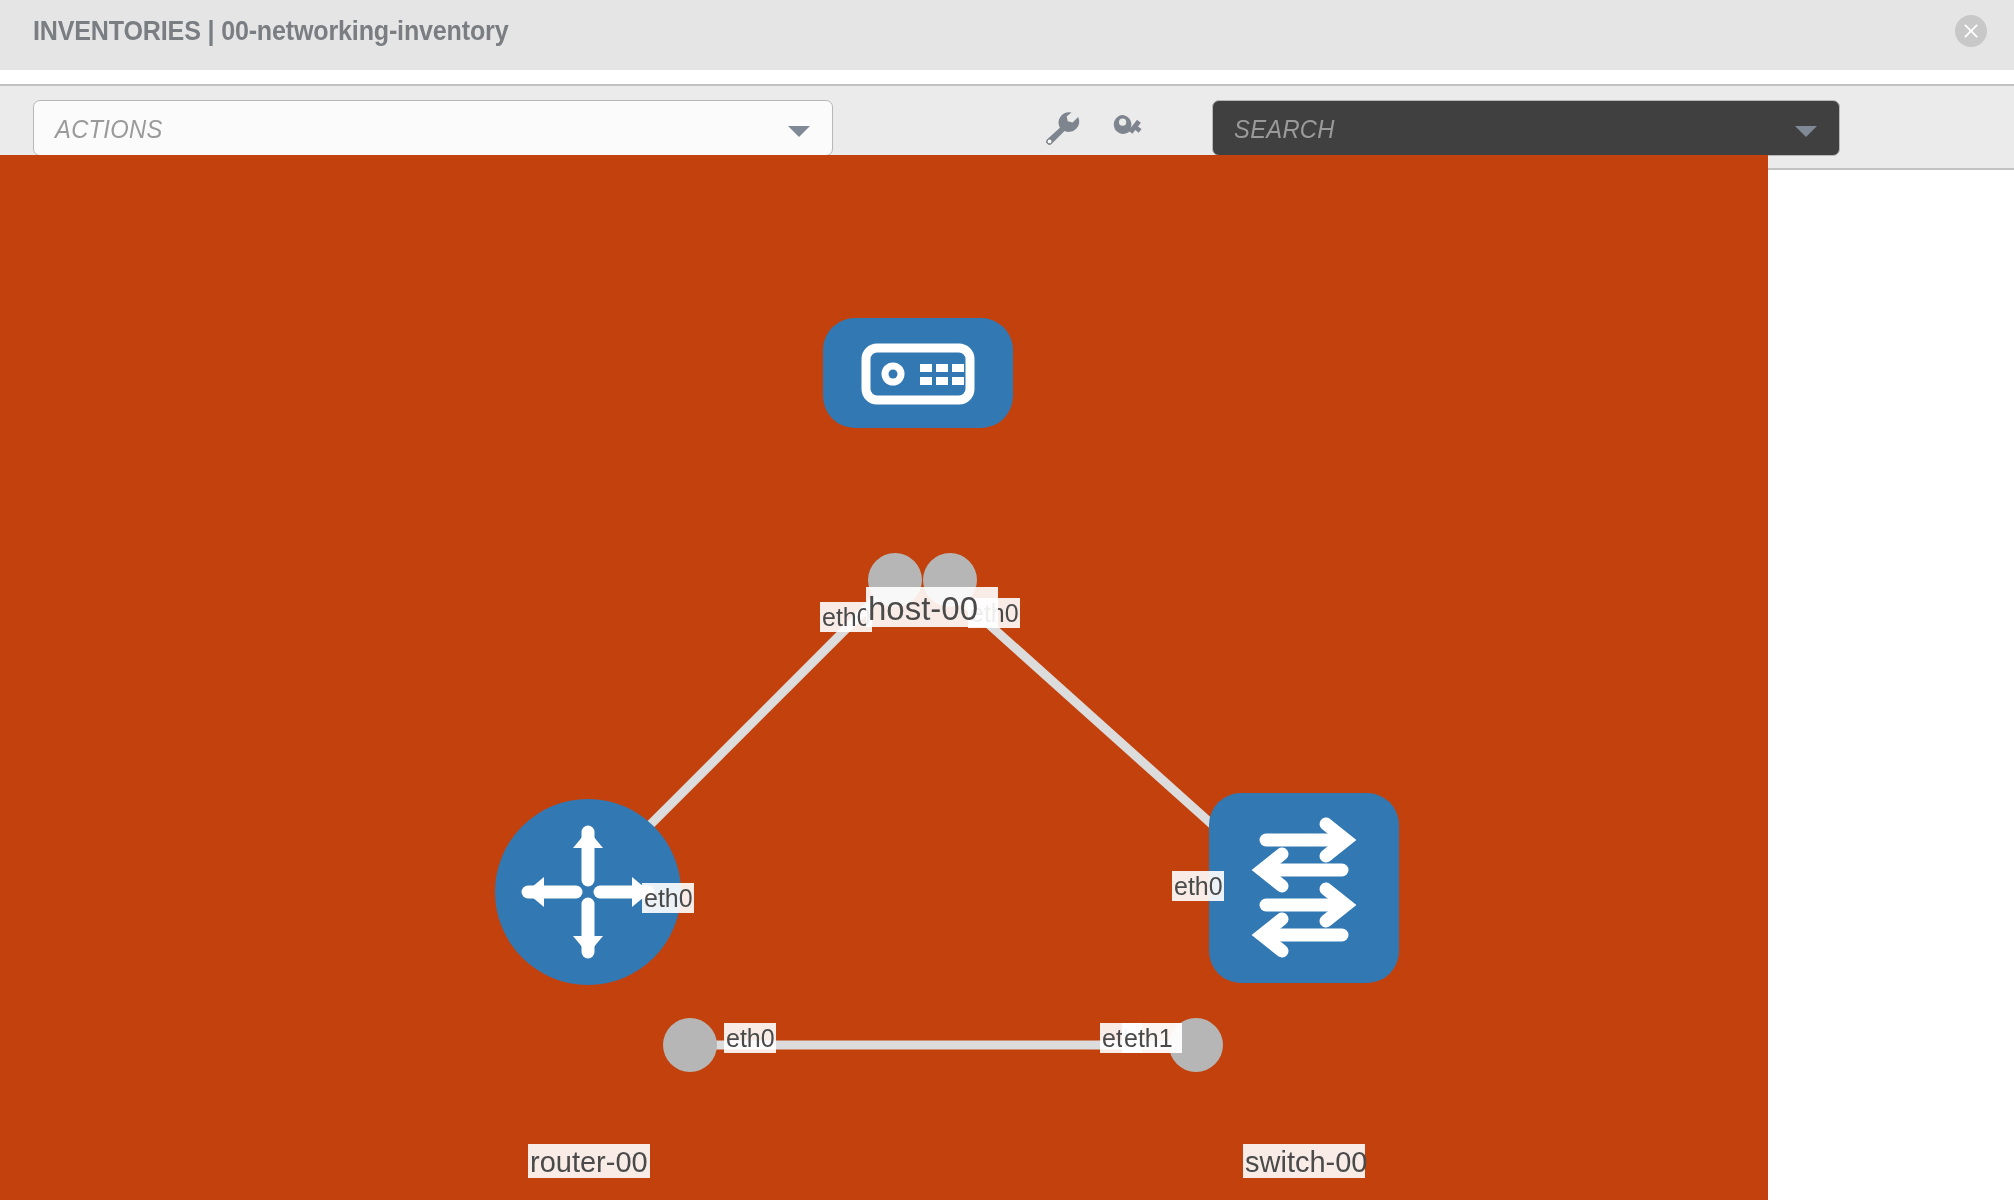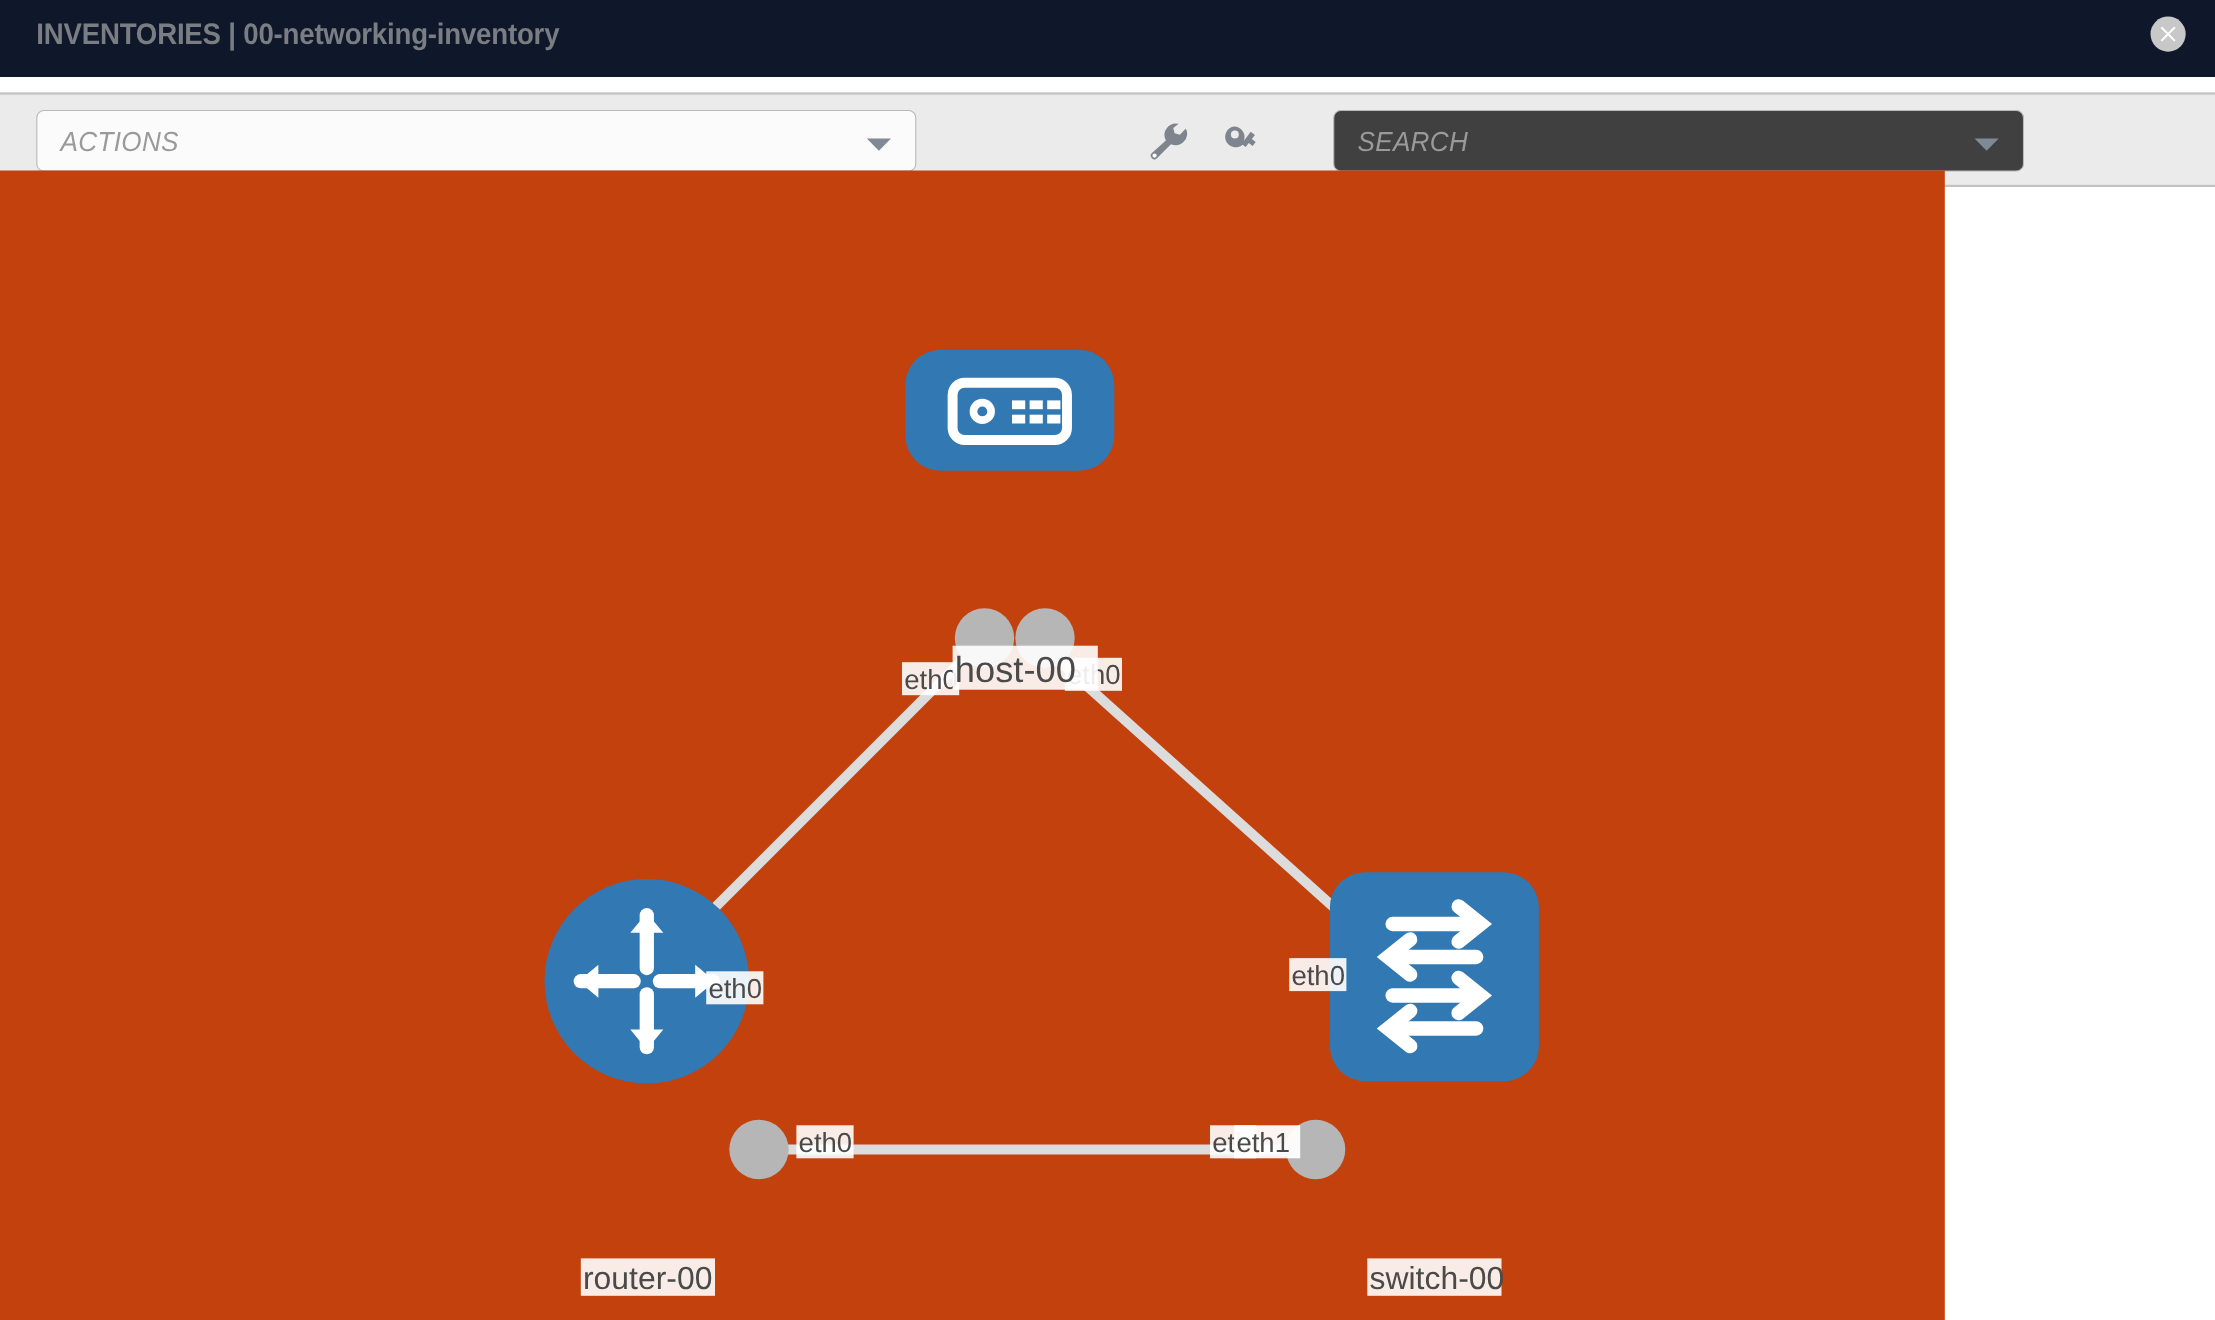--- a/index.html
+++ b/index.html
@@ -17,21 +17,21 @@
     height: 1200px;
     background: #ffffff;
   }
 
   
   .header {
     position: absolute;
     left: 0; top: 0;
     width: 2014px;
     height: 70px;
-    background: #0f172a;
+    background: #e5e5e5;
     box-sizing: border-box;
   }
   .header-title {
     position: absolute;
     left: 33px;
     top: 16px;
     font-size: 27px;
     font-weight: bold;
     color: #7a7d82;
     letter-spacing: -0.2px;

